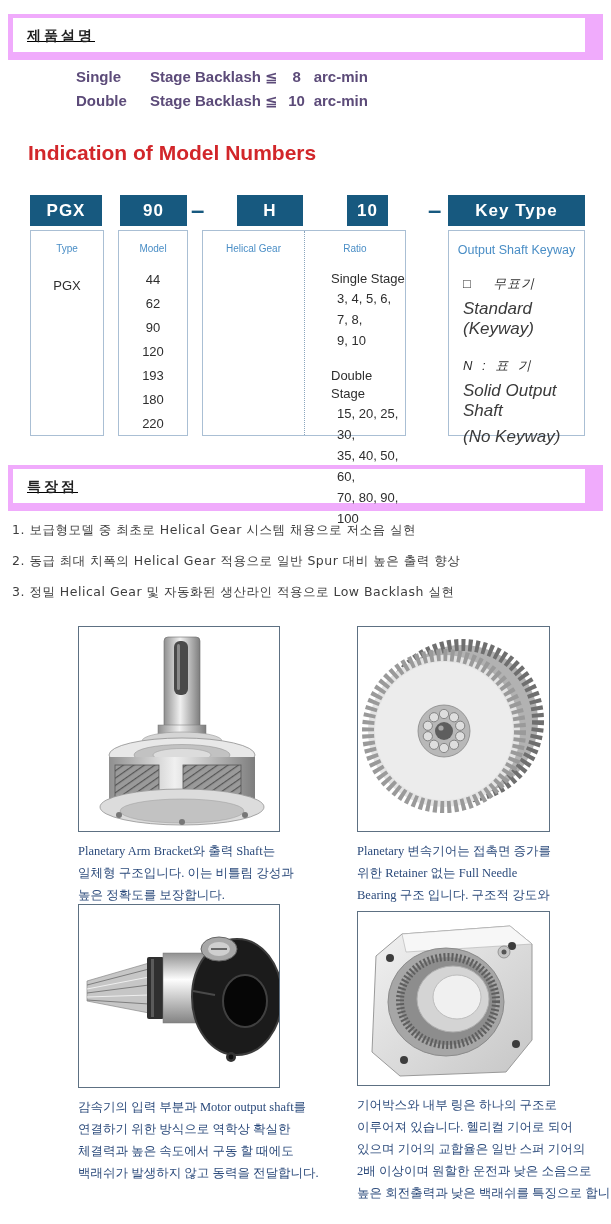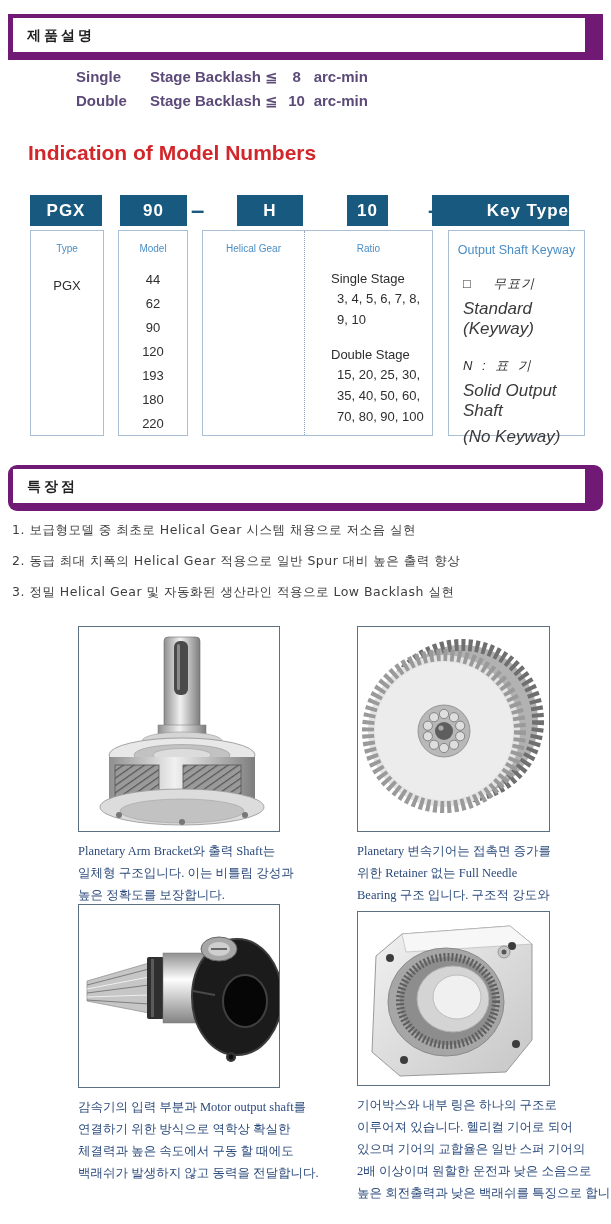--- a/index.html
+++ b/index.html
@@ -1,21 +1,21 @@
 <!DOCTYPE html>
 <html><head>
 <meta charset="utf-8">
 <style>
   html,body{margin:0;padding:0;background:#ffffff;}
   .page{position:relative;width:611px;height:1224px;background:#fff;overflow:hidden;
         font-family:"Liberation Sans","DejaVu Sans",sans-serif;}
 
   
-  .section-bar{margin:14px 8px 0 8px;background:#701a75;padding:4px 18px 8px 5px;}
-  .section-bar.second{margin-top:26px;border-radius:9px;}
+  .section-bar{margin:14px 8px 0 8px;background:#f0abfc;padding:4px 18px 8px 5px;text-decoration:underline;}
+  .section-bar.second{margin-top:26px;}
   .section-bar-inner{background:#ffffff;padding:8px 14px 7px 14px;}
   .section-title{font-size:14px;font-weight:bold;color:#1f1f1f;letter-spacing:3px;
                  font-family:"DejaVu Sans",sans-serif;}
 
   
   .backlash{margin:5px 0 0 76px;color:#5c4b79;font-weight:bold;font-size:15px;}
   .backlash-row{line-height:24px;white-space:nowrap;}
   .bl-label{display:inline-block;width:74px;}
   .bl-mid{display:inline-block;}
   .bl-num{display:inline-block;width:26px;text-align:center;margin-left:6px;}
@@ -87,41 +87,41 @@
 
   <div class="model-title">Indication of Model Numbers</div>
 
   <div class="diagram">
     <div class="code-box" style="left:30px;width:72px;">PGX</div>
     <div class="code-box" style="left:120px;width:67px;">90</div>
     <div class="dash" style="left:191px;">–</div>
     <div class="code-box" style="left:237px;width:66px;">H</div>
     <div class="code-box" style="left:347px;width:41px;">10</div>
     <div class="dash" style="left:428px;">–</div>
-    <div class="code-box" style="left:432px;width:137px;text-align:right;">Key Type</div>
+    <div class="code-box" style="left:448px;width:137px;">Key Type</div>
 
     <div class="col-box" style="left:30px;width:74px;">
       <div class="col-header">Type</div>
       <div class="col-center type-value">PGX</div>
     </div>
 
     <div class="col-box" style="left:118px;width:70px;">
       <div class="col-header">Model</div>
       <div class="col-center model-values">
         <div>44</div>
         <div>62</div>
         <div>90</div>
         <div>120</div>
         <div>193</div>
         <div>180</div>
         <div>220</div>
       </div>
     </div>
 
-    <div class="col-box" style="left:202px;width:231px;">
+    <div class="col-box" style="left:202px;width:204px;">
       <div class="split">
         <div class="split-left">
           <div class="col-header">Helical Gear</div>
         </div>
         <div class="split-right">
           <div class="col-header">Ratio</div>
           <div class="ratio-block">
             <div class="ratio-stage">Single Stage</div>
             <div class="ratio-vals">3, 4, 5, 6, 7, 8,</div>
             <div class="ratio-vals">9, 10</div>

